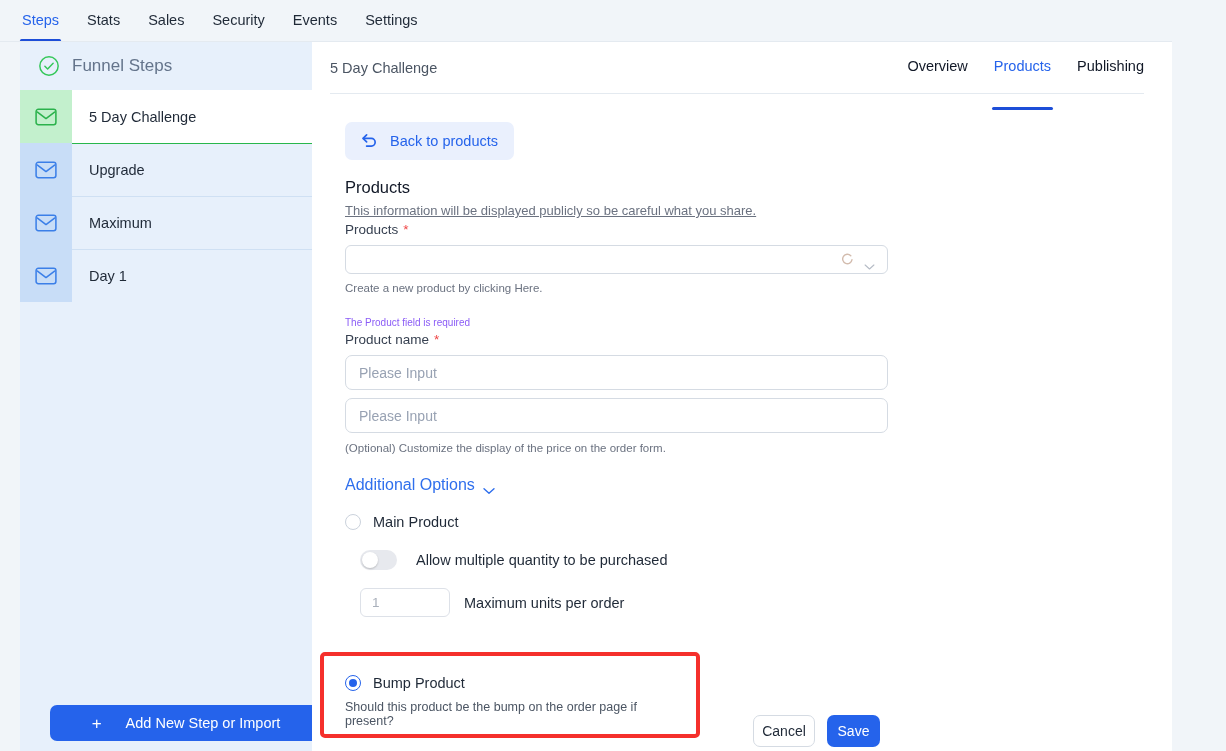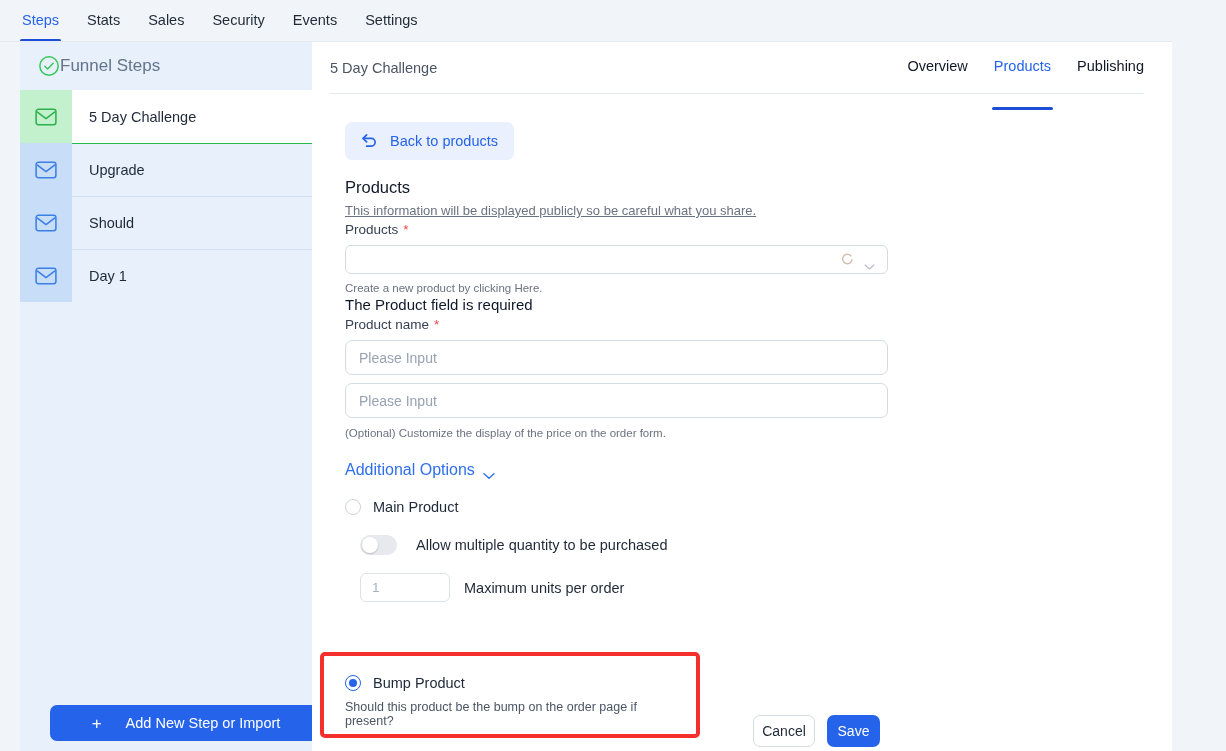--- a/index.html
+++ b/index.html
@@ -29,21 +29,21 @@
   .topbar-rule {
     position: absolute; left: 0; bottom: 0; width: 1172px; height: 1px; background: #e4eaf0;
   }
 
   
   .sidebar {
     position: absolute; left: 20px; top: 42px; width: 292px; height: 709px;
     background: #e7f0fb;
   }
   .sidebar-head {
-    height: 48px; display: flex; align-items: center; padding-left: 18px;
+    height: 48px; display: flex; align-items: center; gap: 12px; padding-left: 18px;
   }
   .check-icon { width: 22px; height: 22px; display:block; }
   .sidebar-title { font-size: 17px; color: #64748b; }
 
   .steps-list { position: relative; }
   .step-row { display: flex; align-items: stretch; height: 53px; position: relative; }
   .step-icon-cell {
     width: 52px; min-width: 52px; display: flex; align-items: center; justify-content: center;
     background: #c8ddf7;
   }
@@ -118,21 +118,21 @@
   .select-spinner {
     position: absolute; right: 32px; top: 50%; transform: translateY(-50%);
     width: 15px; height: 15px;
   }
   .chev {
     position: absolute; right: 12px; top: 50%; transform: translateY(-50%);
     width: 11px; height: 7px;
   }
 
   .help-text { font-size: 11.5px; color: #6b7280; margin-top: 8px; }
-  .error-text { font-size: 15px; color: #0f172a; margin-top: 2px; }
+  .error-text { font-size: 10px; color: #8b5cf6; margin-top: 23px; }
 
   .text-input {
     width: 543px; height: 35px; margin-top: 8px;
     border: 1px solid #d5dbe3; border-radius: 7px; background: #fff;
     padding: 0 13px; font-size: 14px; font-family: inherit; color: #111827;
   }
   .text-input::placeholder { color: #98a2b3; }
 
   .hint { font-size: 11.5px; color: #6b7280; margin-top: 9px; }
 
@@ -259,21 +259,21 @@
 
       <div class="step-row">
         <div class="step-icon-cell">
           <span class="env-icon">
             <svg viewBox="0 0 24 20" width="22" height="18">
               <rect x="1" y="1.5" width="22" height="17" rx="2.5" fill="none" stroke="#3b7fe8" stroke-width="1.7"></rect>
               <path d="M2.5 4.5l9.5 7.2 9.5-7.2" fill="none" stroke="#3b7fe8" stroke-width="1.7" stroke-linecap="round" stroke-linejoin="round"></path>
             </svg>
           </span>
         </div>
-        <div class="step-label-cell">Should</div>
+        <div class="step-label-cell">Maximum</div>
       </div>
 
       <div class="connector">
         <div class="line"></div>
           <div class="arrow"></div>
       </div>
 
       <div class="step-row">
         <div class="step-icon-cell">
           <span class="env-icon">

